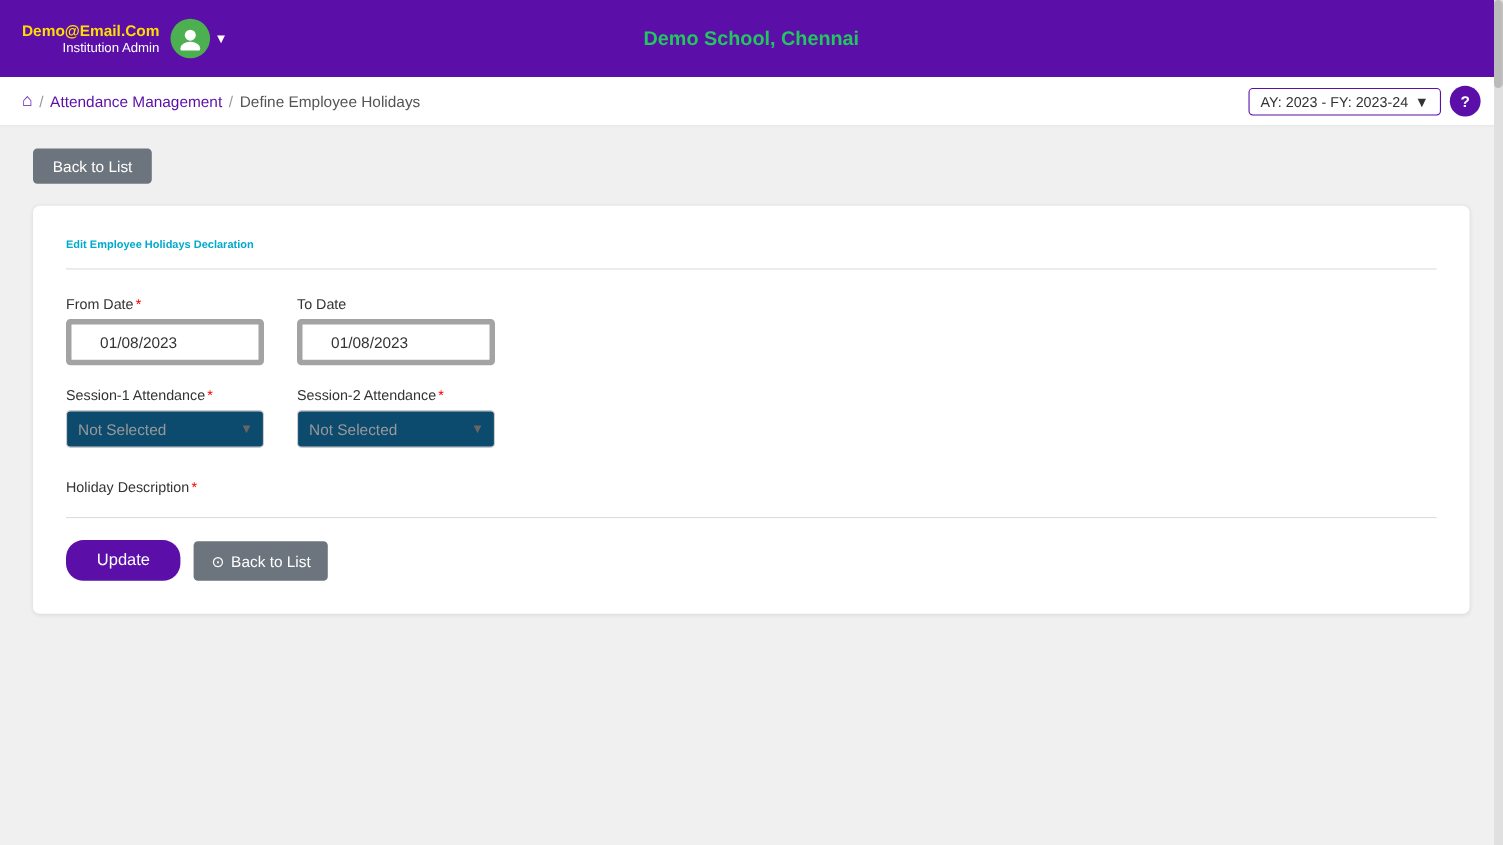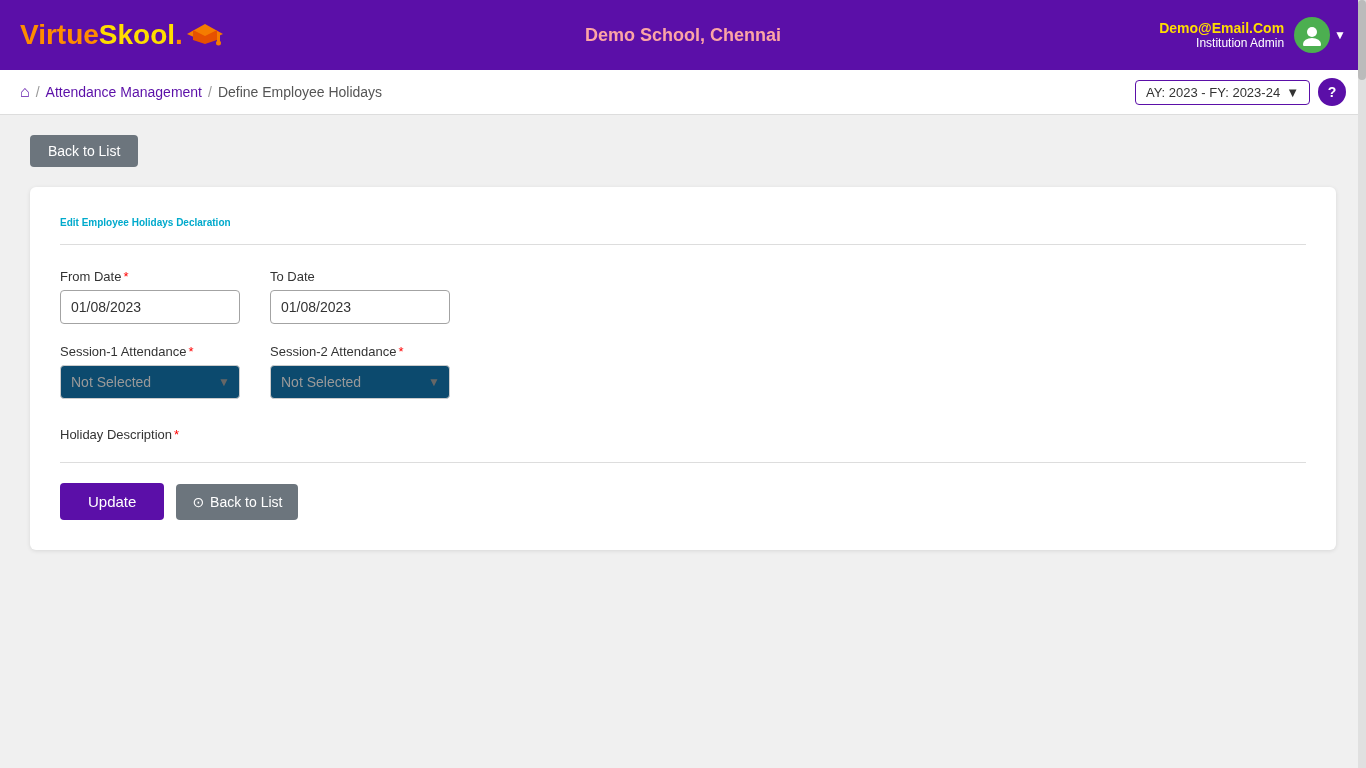--- a/index.html
+++ b/index.html
@@ -19,21 +19,21 @@
       display: flex;
       align-items: center;
     }
     .logo-text {
       font-size: 28px;
       font-weight: bold;
     }
     .logo-virtue { color: #ff8c00; }
     .logo-skool { color: #ffdd00; }
     .header-center {
-      color: #fca5a5;
+      color: #22c55e;
       font-size: 18px;
       font-weight: bold;
       position: absolute;
       left: 50%;
       transform: translateX(-50%);
       text-align: center;
     }
     .header-right {
       display: flex;
       align-items: center;
@@ -184,23 +184,23 @@
     .form-label {
       font-size: 13px;
       color: #333;
       font-weight: 500;
     }
     .required-star {
       color: red;
       margin-left: 2px;
     }
     .form-input {
-      border: 1px solid #a3a3a3;
-      border-radius: 4px;
-      padding: 8px 10px;
+      border: 5px solid #a3a3a3;
+      border-radius: 4px;
+      padding: 8px 26px;
       font-size: 14px;
       color: #333;
       width: 180px;
     }
     .form-select-wrapper {
       position: relative;
       width: 180px;
     }
     .form-select {
       border: 1px solid #ccc;
@@ -233,21 +233,21 @@
     .form-actions {
       display: flex;
       gap: 12px;
       align-items: center;
     }
     .update-btn {
       background: #5b0fa8;
       color: white;
       border: none;
       padding: 10px 28px;
-      border-radius: 4px;
+      border-radius: 16px;
       font-size: 15px;
       cursor: pointer;
       font-weight: 500;
     }
     .back-list-btn2 {
       background: #6c757d;
       color: white;
       border: none;
       padding: 10px 16px;
       border-radius: 4px;
@@ -271,32 +271,20 @@
       background: #bbb;
       border-radius: 4px;
       position: absolute;
       top: 0;
     }
   </style>
 </head>
 <body>
 
 <div class="header">
-  <div class="logo">
-    <span class="logo-text">
-      <span class="logo-virtue">Virtue</span><span class="logo-skool">Skool</span><span style="color:#ff8c00;">.</span>
-    </span>
-
-    <svg width="36" height="26" viewBox="0 0 36 26" style="margin-left:4px;vertical-align:middle;">
-      <polygon points="18,2 36,12 18,20 0,12" fill="#f57c00"></polygon>
-      <polygon points="18,14 30,8 30,18 18,22 6,18 6,8" fill="#e65100"></polygon>
-      <rect x="30" y="12" width="3" height="8" fill="#f57c00"></rect>
-      <circle cx="31.5" cy="21" r="2.5" fill="#f57c00"></circle>
-    </svg>
-  </div>
   <div class="header-center">Demo School, Chennai</div>
   <div class="header-right">
     <div>
       <div class="user-email">Demo@Email.Com</div>
       <div class="user-role">Institution Admin</div>
     </div>
     <div class="avatar-container">
       <div class="avatar">
         <svg width="22" height="22" viewBox="0 0 22 22">
           <circle cx="11" cy="8" r="5" fill="white"></circle>

